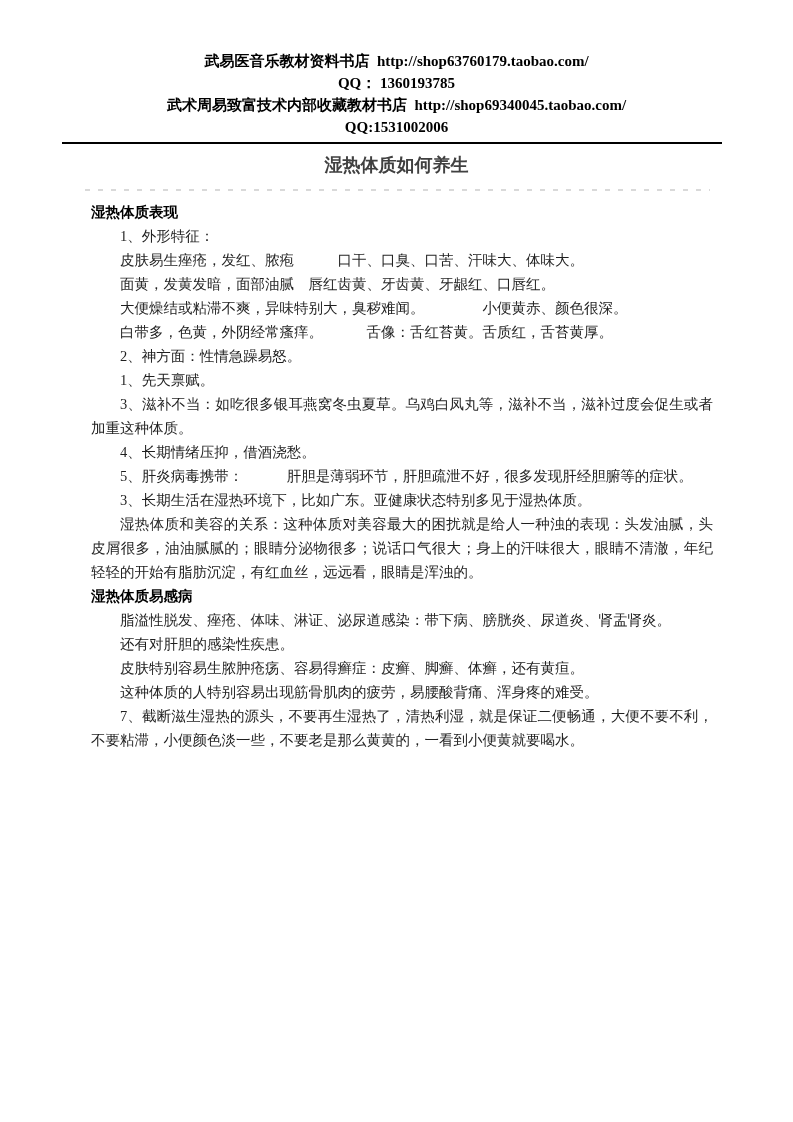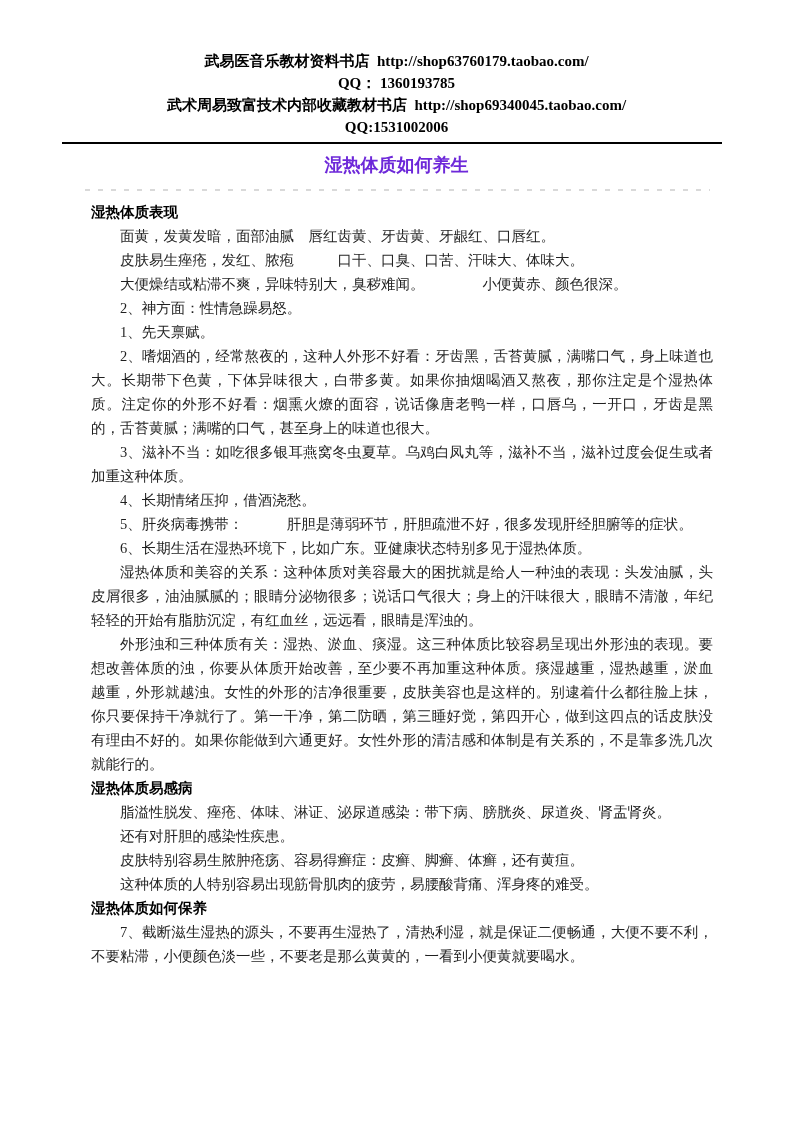--- a/index.html
+++ b/index.html
@@ -24,21 +24,21 @@
   .header .hline { white-space: pre-wrap; }
   .black-rule {
     height: 0;
     border-top: 2px solid #000000;
     margin: 4px 0 0 62px;
     width: 660px;
   }
   .title {
     margin: 8px 0 0 0;
     text-align: center;
-    color: #6d28d9;
+    color: #404040;
     font-size: 18px;
     font-weight: bold;
     line-height: 26px;
   }
   .dashed-rule {
     height: 2px;
     margin: 11px 0 0 85px;
     width: 625px;
     background: repeating-linear-gradient(to right, #d9d9d9 0 5px, transparent 5px 13px);
   }
@@ -78,45 +78,44 @@
   <div class="black-rule"></div>
 
   <h1 class="title">湿热体质如何养生</h1>
 
   <div class="dashed-rule"></div>
 
   <div class="body-text">
 
     <section>
       <h2>湿热体质表现</h2>
+      <p>1、外形特征：</p>
+      <p>皮肤易生痤疮，发红、脓疱　　　口干、口臭、口苦、汗味大、体味大。</p>
       <p>面黄，发黄发暗，面部油腻　唇红齿黄、牙齿黄、牙龈红、口唇红。</p>
-      <p>皮肤易生痤疮，发红、脓疱　　　口干、口臭、口苦、汗味大、体味大。</p>
       <p>大便燥结或粘滞不爽，异味特别大，臭秽难闻。　　　　小便黄赤、颜色很深。</p>
+      <p>白带多，色黄，外阴经常瘙痒。　　　舌像：舌红苔黄。舌质红，舌苔黄厚。</p>
       <p>2、神方面：性情急躁易怒。</p>
     </section>
 
     <section>
       <p>1、先天禀赋。</p>
-      <p>2、嗜烟酒的，经常熬夜的，这种人外形不好看：牙齿黑，舌苔黄腻，满嘴口气，身上味道也大。长期带下色黄，下体异味很大，白带多黄。如果你抽烟喝酒又熬夜，那你注定是个湿热体质。注定你的外形不好看：烟熏火燎的面容，说话像唐老鸭一样，口唇乌，一开口，牙齿是黑的，舌苔黄腻；满嘴的口气，甚至身上的味道也很大。</p>
       <p>3、滋补不当：如吃很多银耳燕窝冬虫夏草。乌鸡白凤丸等，滋补不当，滋补过度会促生或者加重这种体质。</p>
       <p>4、长期情绪压抑，借酒浇愁。</p>
       <p>5、肝炎病毒携带：　　　肝胆是薄弱环节，肝胆疏泄不好，很多发现肝经胆腑等的症状。</p>
-      <p>6、长期生活在湿热环境下，比如广东。亚健康状态特别多见于湿热体质。</p>
+      <p>3、长期生活在湿热环境下，比如广东。亚健康状态特别多见于湿热体质。</p>
       <p>湿热体质和美容的关系：这种体质对美容最大的困扰就是给人一种浊的表现：头发油腻，头皮屑很多，油油腻腻的；眼睛分泌物很多；说话口气很大；身上的汗味很大，眼睛不清澈，年纪轻轻的开始有脂肪沉淀，有红血丝，远远看，眼睛是浑浊的。</p>
-      <p>外形浊和三种体质有关：湿热、淤血、痰湿。这三种体质比较容易呈现出外形浊的表现。要想改善体质的浊，你要从体质开始改善，至少要不再加重这种体质。痰湿越重，湿热越重，淤血越重，外形就越浊。女性的外形的洁净很重要，皮肤美容也是这样的。别逮着什么都往脸上抹，你只要保持干净就行了。第一干净，第二防晒，第三睡好觉，第四开心，做到这四点的话皮肤没有理由不好的。如果你能做到六通更好。女性外形的清洁感和体制是有关系的，不是靠多洗几次就能行的。</p>
     </section>
 
     <section>
       <h2>湿热体质易感病</h2>
       <p>脂溢性脱发、痤疮、体味、淋证、泌尿道感染：带下病、膀胱炎、尿道炎、肾盂肾炎。</p>
       <p>还有对肝胆的感染性疾患。</p>
       <p>皮肤特别容易生脓肿疮疡、容易得癣症：皮癣、脚癣、体癣，还有黄疸。</p>
       <p>这种体质的人特别容易出现筋骨肌肉的疲劳，易腰酸背痛、浑身疼的难受。</p>
     </section>
 
     <section>
-      <h2>湿热体质如何保养</h2>
       <p>7、截断滋生湿热的源头，不要再生湿热了，清热利湿，就是保证二便畅通，大便不要不利，不要粘滞，小便颜色淡一些，不要老是那么黄黄的，一看到小便黄就要喝水。</p>
     </section>
 
   </div>
 
 </div>
 
 </body></html>

